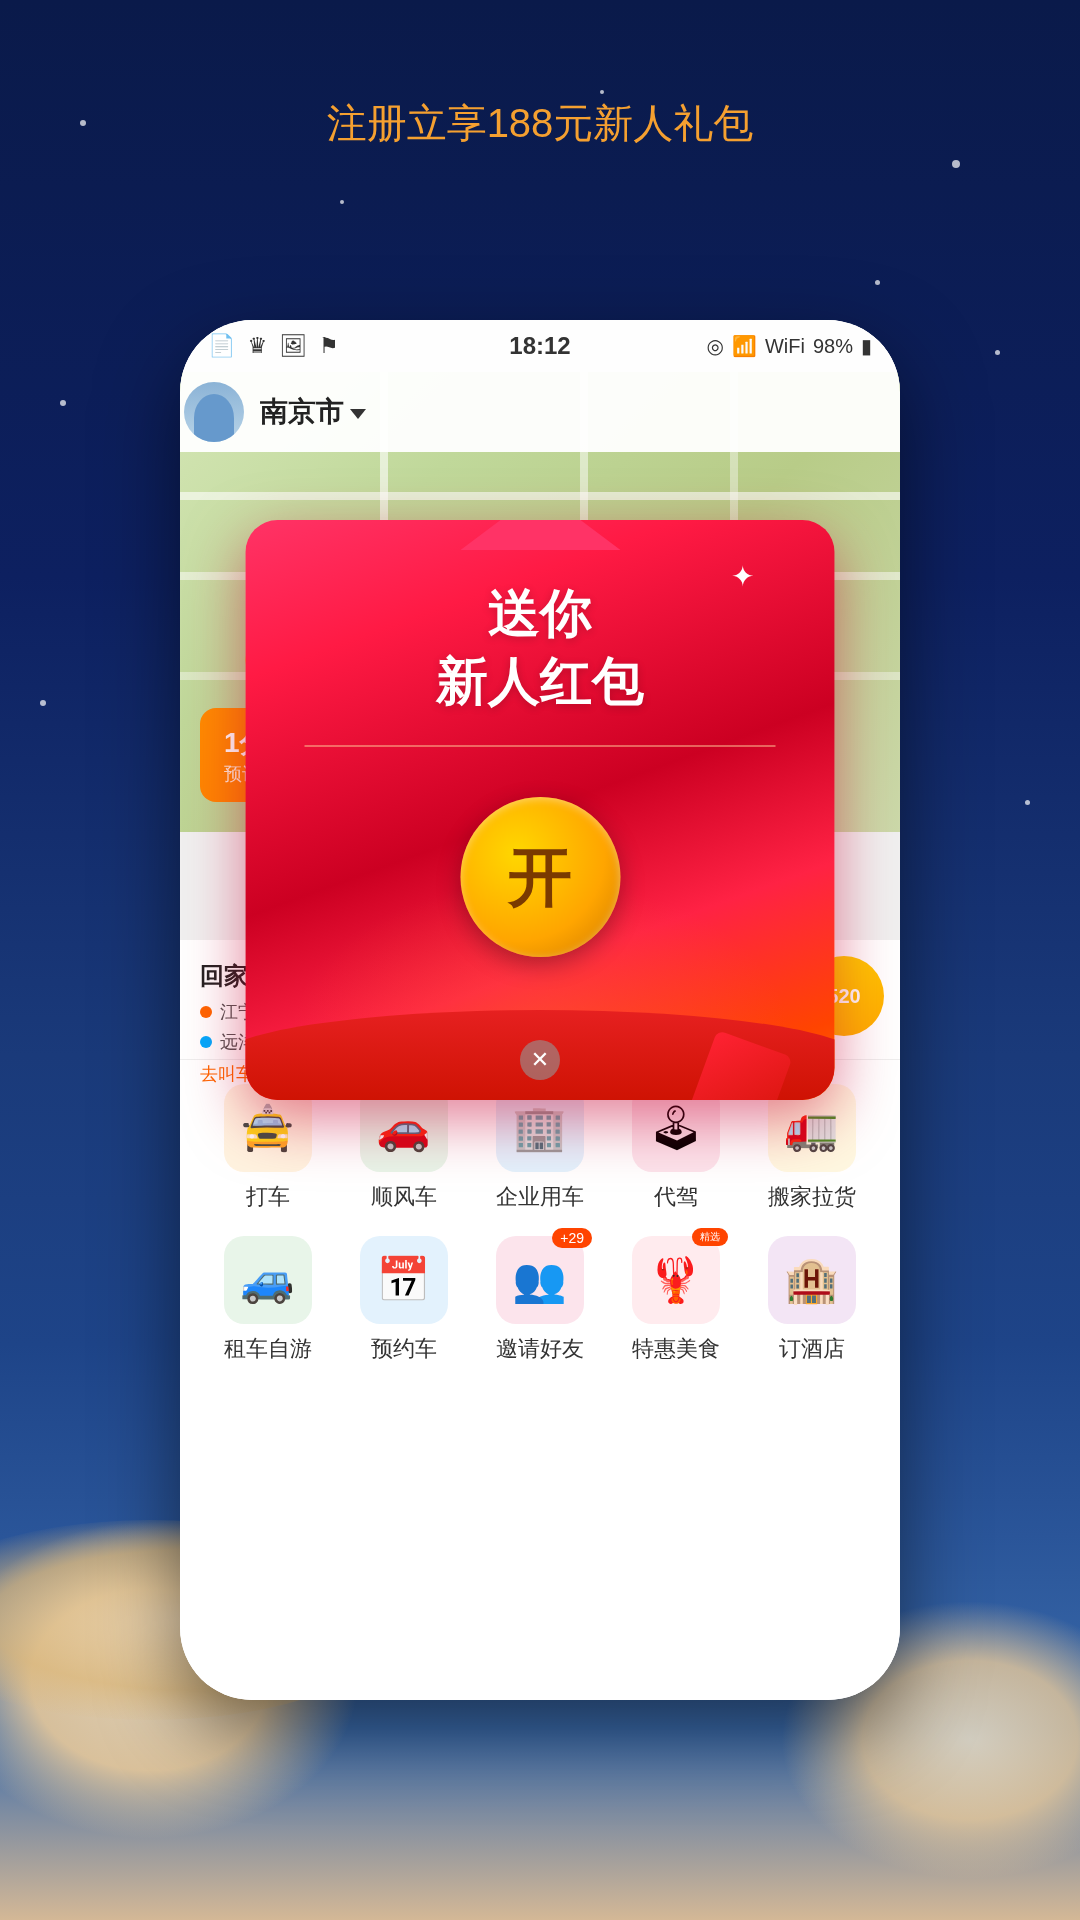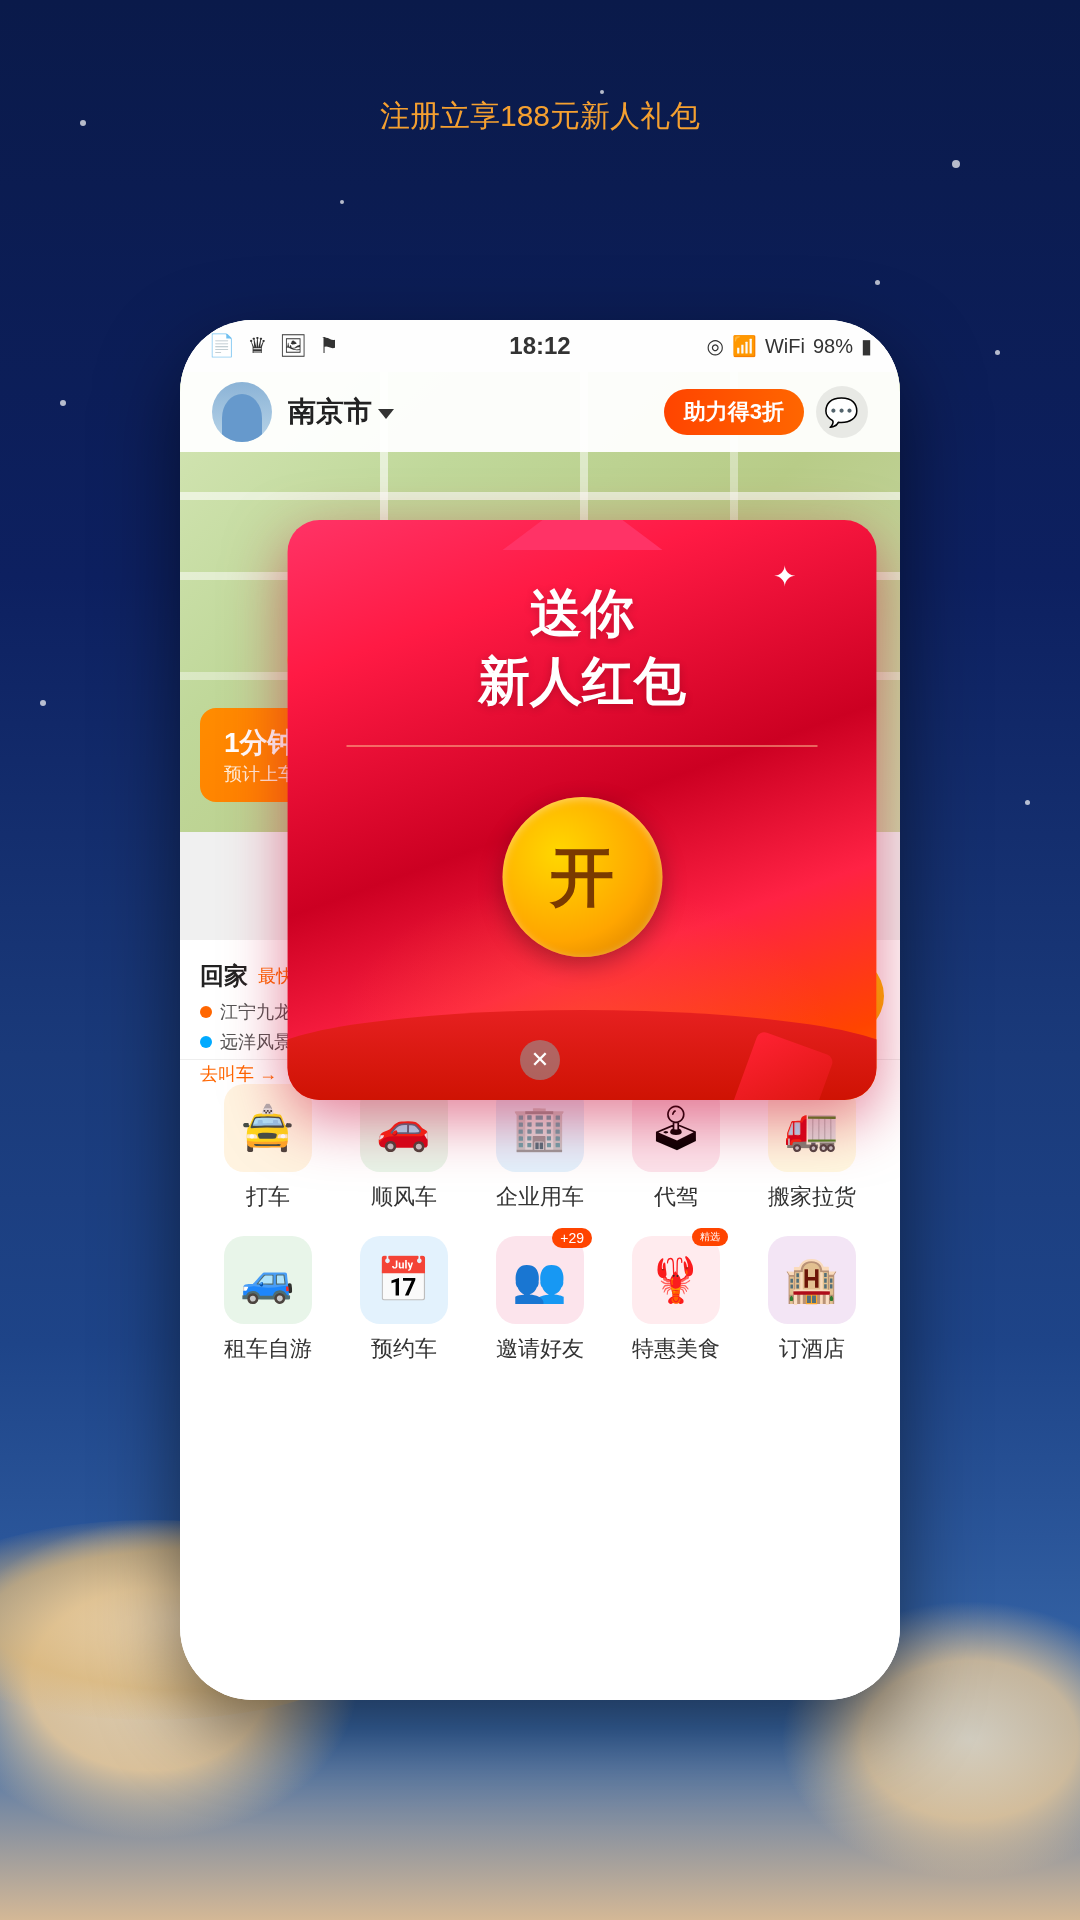--- a/index.html
+++ b/index.html
@@ -64,21 +64,21 @@
     }
     .main-title {
       font-size: 96px;
       font-weight: 900;
       color: #f5820a;
       letter-spacing: 8px;
       text-shadow: 2px 2px 8px rgba(0,0,0,0.3);
       line-height: 1.1;
     }
     .sub-title {
-      font-size: 30px;
+      font-size: 40px;
       color: #f5a030;
       margin-top: 16px;
       font-weight: 500;
     }
     
     .phone-frame {
       position: absolute;
       top: 320px;
       left: 50%;
       transform: translateX(-50%);
@@ -155,21 +155,21 @@
     
     .map-nav {
       position: absolute;
       top: 0;
       left: 0;
       right: 0;
       height: 80px;
       background: rgba(255,255,255,0.95);
       display: flex;
       align-items: center;
-      padding: 0 32px;
+      padding: 0 4px;
       gap: 16px;
       z-index: 5;
     }
     .avatar-circle {
       width: 60px;
       height: 60px;
       border-radius: 50%;
       background: #ddd;
       overflow: hidden;
       flex-shrink: 0;
@@ -251,21 +251,20 @@
     }
     
     .redpacket-overlay {
       position: absolute;
       top: 200px;
       left: 50%;
       transform: translateX(-50%);
       width: 589px;
       height: 700px;
       z-index: 20;
-      margin-left: 42px;
     }
     .redpacket-card {
       width: 100%;
       height: 580px;
       background: linear-gradient(160deg, #ff3366 0%, #ff1a44 20%, #cc0022 50%, #ff2244 70%, #ff4400 90%, #ff6600 100%);
       border-radius: 32px;
       position: relative;
       display: flex;
       flex-direction: column;
       align-items: center;
@@ -504,24 +503,20 @@
         <div class="map-nav">
           <div class="avatar-circle">
             <div class="avatar-inner">
               <div style="width:40px;height:48px;background:#6699cc;border-radius:50% 50% 0 0;"></div>
             </div>
           </div>
           <div class="city-name">
             <span>南京市</span>
             <div class="chevron-down"></div>
           </div>
-          <div style="margin-left:auto;display:flex;align-items:center;gap:12px;">
-            <div class="promo-badge">助力得3折</div>
-            <div class="msg-icon">💬</div>
-          </div>
         </div>
 
         <div class="route-card">
           <div>
             <div class="route-time">1分钟</div>
             <div class="route-label">预计上车</div>
           </div>
           <div class="route-divider"></div>
           <div class="route-dest">江宁九龙湖国际企业总部园</div>
           <div style="font-size:28px;color:white;opacity:0.8;">›</div>

